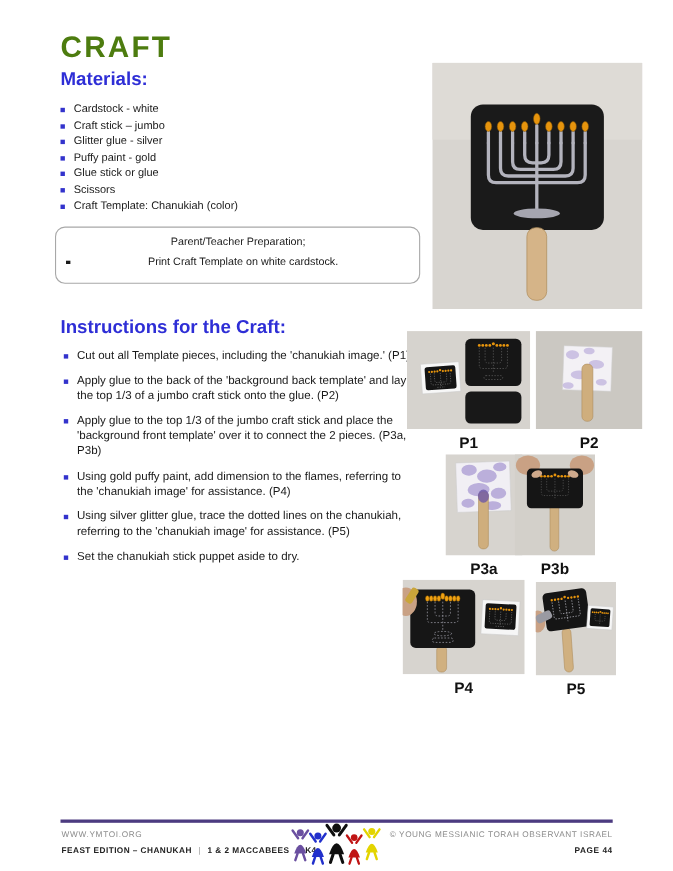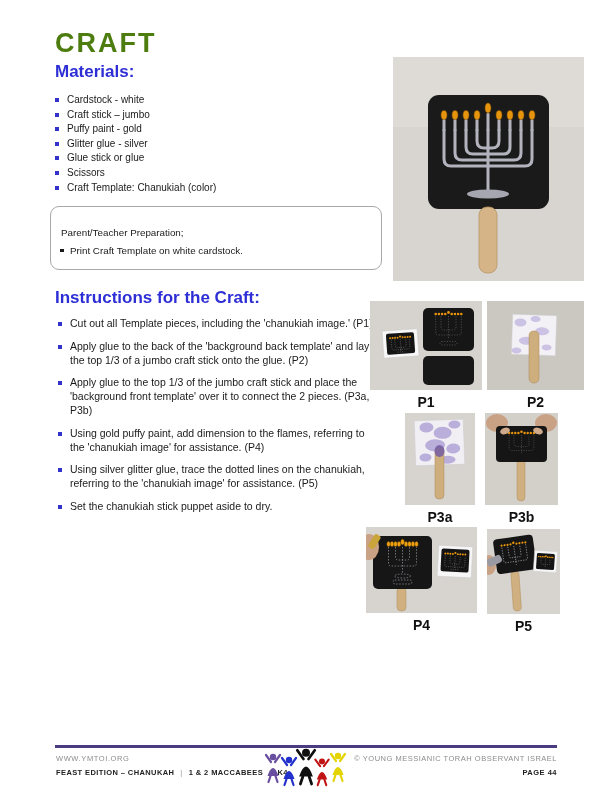--- a/index.html
+++ b/index.html
@@ -24,41 +24,41 @@
   ul.blist li { position:relative; padding-left:12px; }
   ul.blist li::before {
     content:""; position:absolute; left:0; top:5px; width:4px; height:4px;
     background:#3333cc;
   }
   .materials-list { position:absolute; left:55px; top:93px; width:300px; }
   .materials-list li { font-size:10px; line-height:14.6px; }
 
   .prep-box {
     position:absolute; left:50px; top:206px; width:312px;
-    border:1px solid #a8a8a8; border-radius:9px; padding:20px 9px 7px 9px;
-    font-size:9.8px; line-height:12.8px;
+    border:1px solid #a8a8a8; border-radius:9px; padding:8px 9px 7px 9px;
+    font-size:9.8px; line-height:12.8px;text-align:center;
   }
   .prep-title { margin:0 0 5px 1px; }
   .prep-box ul.blist li { padding-left:10px; margin-bottom:4px; }
   .prep-box ul.blist li::before { background:#1a1a1a; top:4px; width:3.5px; height:3.5px; }
 
   .instr-list { position:absolute; left:58px; top:317px; width:322px; }
   .instr-list li { font-size:10.5px; line-height:13.8px; margin-bottom:9px; padding-left:17px; }
   .instr-list li::before { left:3px; top:5px; }
 
   figure.photo-fig { position:absolute; margin:0; text-align:center; }
   .ph { display:block; }
   .ph svg { display:block; }
   figcaption { font-size:14px; font-weight:bold; color:#111; margin-top:4px; }
 
   .fig-main { left:393px; top:57px; }
   .fig-p1  { left:370px; top:301px; }
   .fig-p2  { left:487px; top:301px; }
   .fig-p3a { left:405px; top:413px; }
-  .fig-p3b { left:485px; top:413px; }
+  .fig-p3b { left:468px; top:413px; }
   .fig-p4  { left:366px; top:527px; }
   .fig-p5  { left:487px; top:529px; }
 
   .footer-rule {
     position:absolute; left:55px; top:745px; width:502px; height:3px;
     background:#4c3b80;
   }
   .f-left { position:absolute; left:56px; top:754px; }
   .f-site { font-size:7.5px; color:#8c8c8c; letter-spacing:.6px; }
   .f-line2 { margin-top:5px; font-size:7.5px; font-weight:bold; color:#222; letter-spacing:.4px; }
@@ -72,22 +72,22 @@
 <body>
 
 <div class="page">
 
   <div class="page-title">CRAFT</div>
 
   <div class="sec-heading materials-heading">Materials:</div>
   <ul class="blist materials-list">
     <li>Cardstock - white</li>
     <li>Craft stick – jumbo</li>
+    <li>Glitter glue - silver</li>
     <li>Puffy paint - gold</li>
-    <li>Glitter glue - silver</li>
     <li>Glue stick or glue</li>
     <li>Scissors</li>
     <li>Craft Template: Chanukiah (color)</li>
   </ul>
 
   <div class="prep-box">
     <div class="prep-title">Parent/Teacher Preparation;</div>
     <ul class="blist">
       <li>Print Craft Template on white cardstock.</li>
     </ul>

